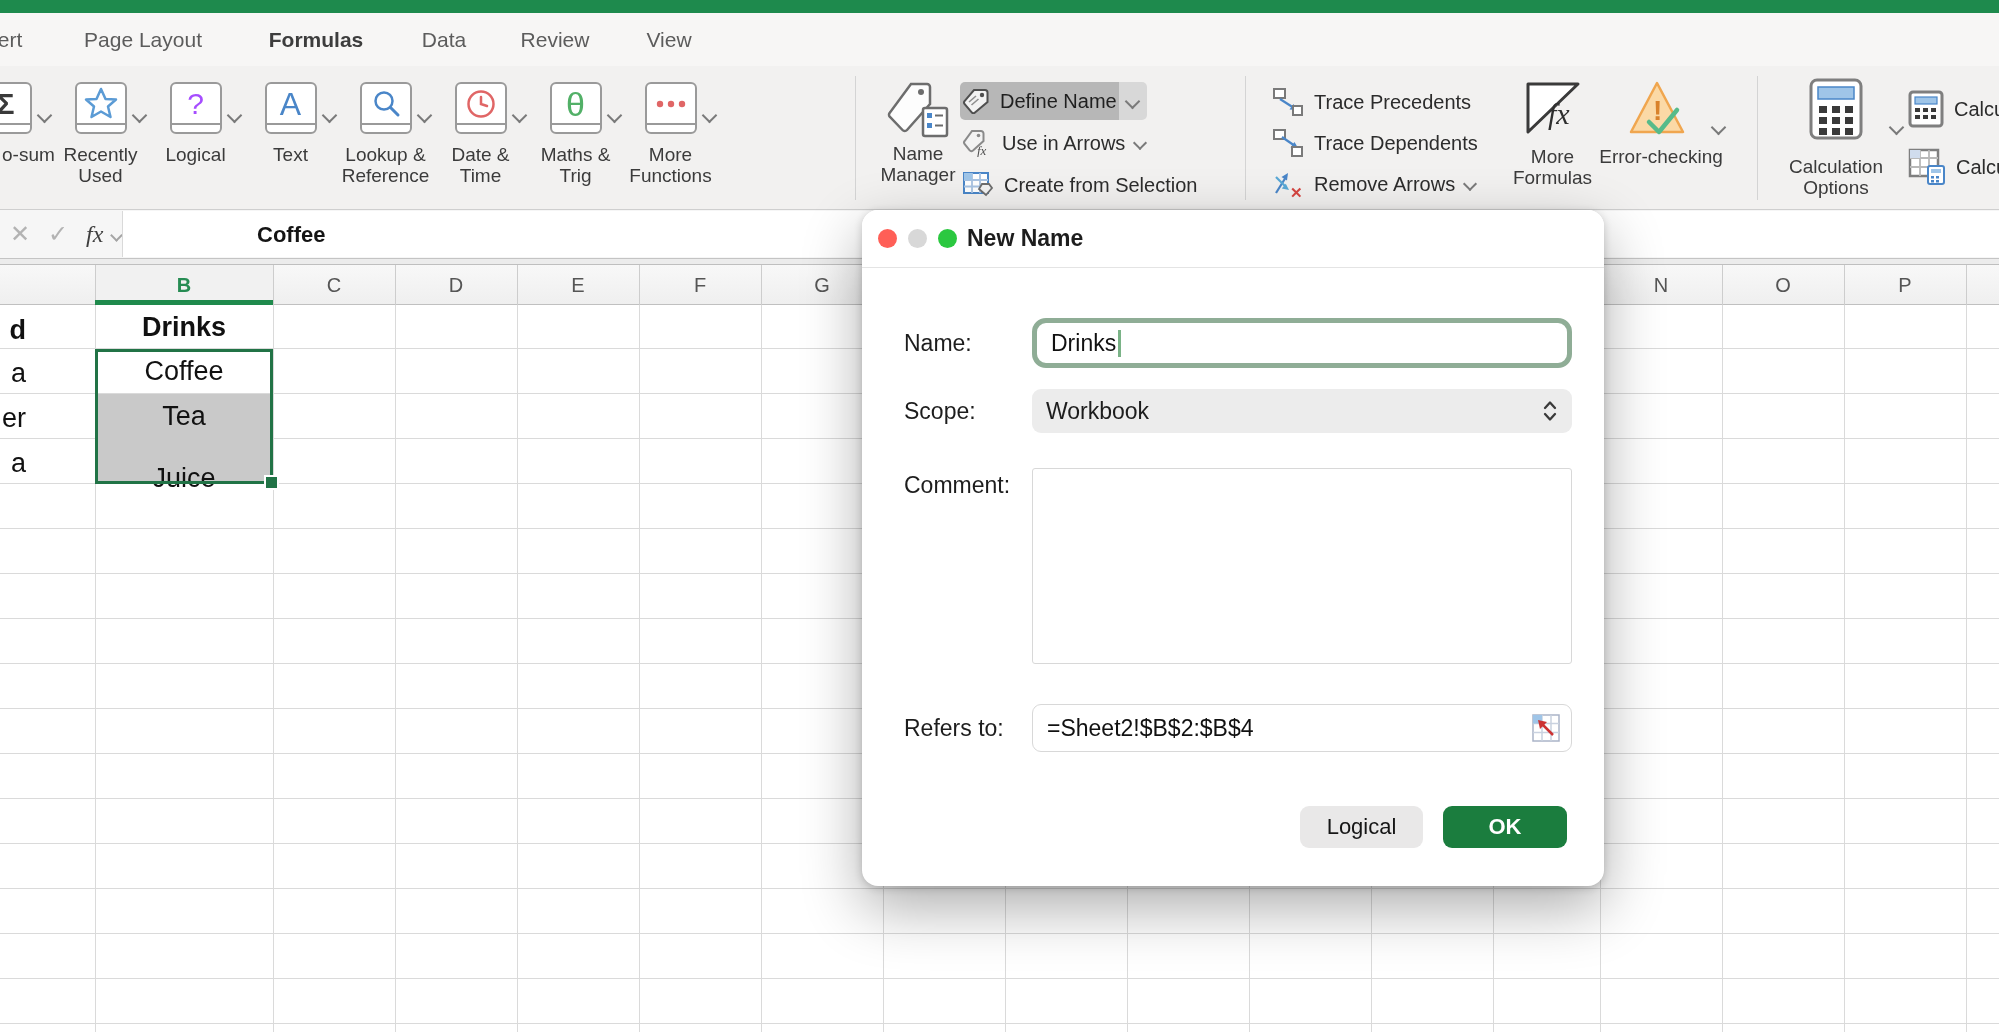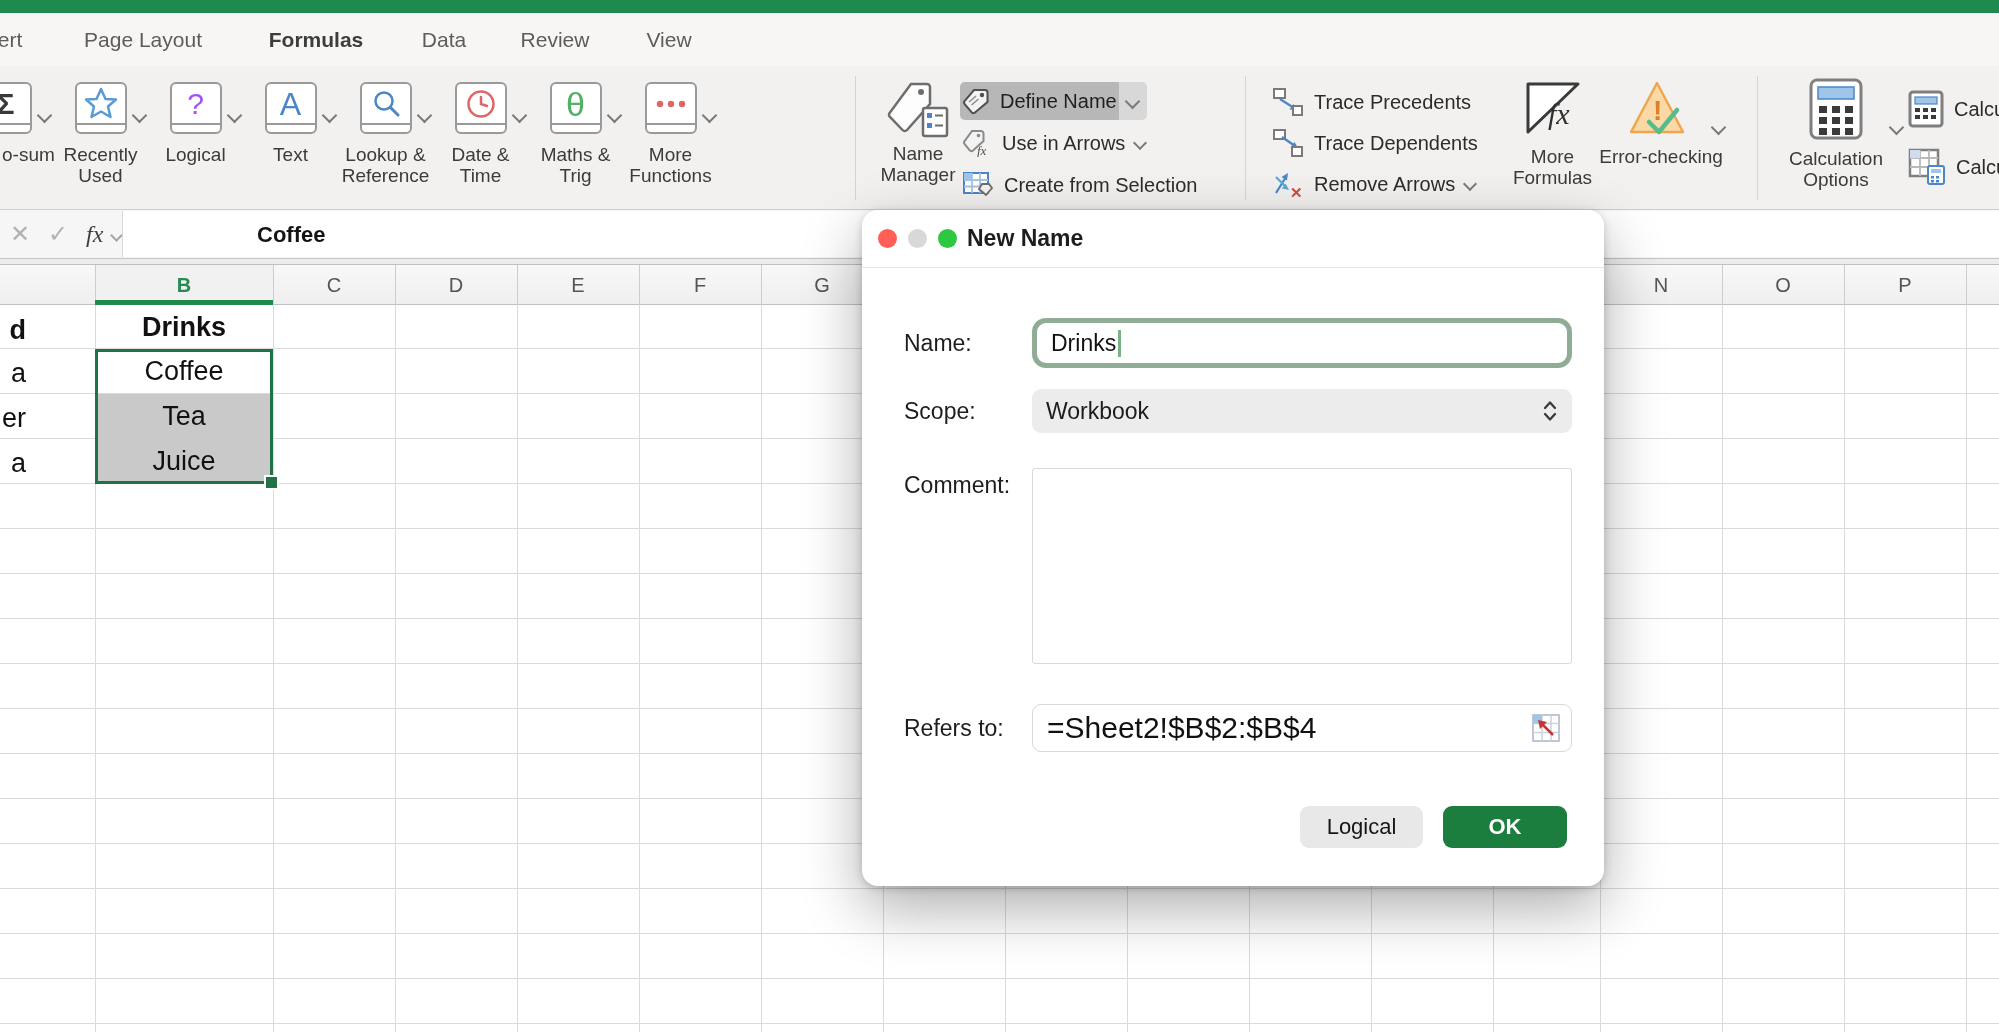--- a/index.html
+++ b/index.html
@@ -91,21 +91,21 @@
               border:5px solid #8fad96;border-radius:14px;background:#fff;display:flex;align-items:center;padding-left:14px;}
   #name-value{font-size:23px;color:#111;}
   #caret{width:2.5px;height:27px;background:#7ab387;margin-left:2px;}
   #scope-select{position:absolute;left:170px;top:179px;width:540px;height:44px;box-sizing:border-box;
                 background:#ececec;border-radius:9px;display:flex;align-items:center;padding:0 14px;}
   #scope-value{font-size:23px;color:#1d1d1d;flex:1;}
   #comment-box{position:absolute;left:170px;top:258px;width:540px;height:196px;box-sizing:border-box;
                background:#fff;border:1.5px solid #d8d8d8;border-radius:3px;}
   #refers-input{position:absolute;left:170px;top:494px;width:540px;height:48px;box-sizing:border-box;
                 background:#fff;border:1.5px solid #d8d8d8;border-radius:9px;display:flex;align-items:center;padding:0 10px 0 14px;}
-  #refers-value{font-size:30px;color:#111;flex:1;}
+  #refers-value{font-size:23px;color:#111;flex:1;}
   .dlg-btn{position:absolute;top:596px;height:42px;border-radius:9px;display:flex;align-items:center;
            justify-content:center;font-size:22px;cursor:default;}
   #btn-cancel{left:438px;width:123px;background:#e9e8e8;color:#161616;}
   #btn-ok{left:581px;width:124px;background:#1b7d3e;color:#fff;font-weight:600;}
 </style>
 </head>
 <body>
 
 <div id="screen">
 
@@ -304,21 +304,21 @@
             <rect x="23" y="28" width="8" height="7"></rect>
             <rect x="36" y="28" width="8" height="7"></rect>
           <rect x="10" y="39" width="8" height="7"></rect>
             <rect x="23" y="39" width="8" height="7"></rect>
             <rect x="36" y="39" width="8" height="7"></rect>
           <rect x="10" y="50" width="8" height="7"></rect>
             <rect x="23" y="50" width="8" height="7"></rect>
             <rect x="36" y="50" width="8" height="7"></rect>
         </g>
       </svg>
-      <div class="lbl" style="margin-top:8px;width:112px;">Calculation Options</div>
+      <div class="lbl" style="margin-top:16px;width:112px;">Calculation Options</div>
       <span class="chev" style="position:absolute;right:-12px;top:44px;"></span>
     </div>
 
     <div class="rowbtn" style="left:1908px;top:24px;height:38px;">
       <svg width="36" height="38" viewBox="0 0 36 38">
         <rect x="2" y="2" width="32" height="34" rx="3" fill="#fff" stroke="#7f7f7f" stroke-width="3"></rect>
         <rect x="7" y="7" width="22" height="7" fill="#9fc5e8" stroke="#4a86c8" stroke-width="1.2"></rect>
         <g fill="#3a3a3a">
           <rect x="7" y="18" width="5" height="4"></rect>
             <rect x="15" y="18" width="5" height="4"></rect>
@@ -430,21 +430,21 @@
     <div class="abs" id="sel-bg"></div>
 
     <span class="afrag" style="top:6px;height:38px;line-height:38px;font-weight:700;">d</span>
     <span class="afrag" style="top:47px;height:42px;line-height:42px;">a</span>
     <span class="afrag" style="top:92px;height:42px;line-height:42px;">er</span>
     <span class="afrag" style="top:137px;height:42px;line-height:42px;">a</span>
 
     <div class="cell" style="left:95px;top:2px;width:178px;height:41px;font-weight:700;">Drinks</div>
     <div class="cell" style="left:95px;top:45px;width:178px;height:43px;">Coffee</div>
     <div class="cell" style="left:95px;top:90px;width:178px;height:43px;">Tea</div>
-    <div class="cell" style="left:95px;top:135px;width:178px;height:43px;">Juice</div>
+    <div class="cell" style="left:95px;top:152px;width:178px;height:43px;">Juice</div>
 
     <div class="abs" id="sel-border"></div>
     <div class="abs" id="fill-handle"></div>
   </div>
 
   <div class="abs" id="dialog">
     <div id="dlg-titlebar">
       <div class="light" id="light-close"></div>
       <div class="light" id="light-min"></div>
       <div class="light" id="light-zoom"></div>

